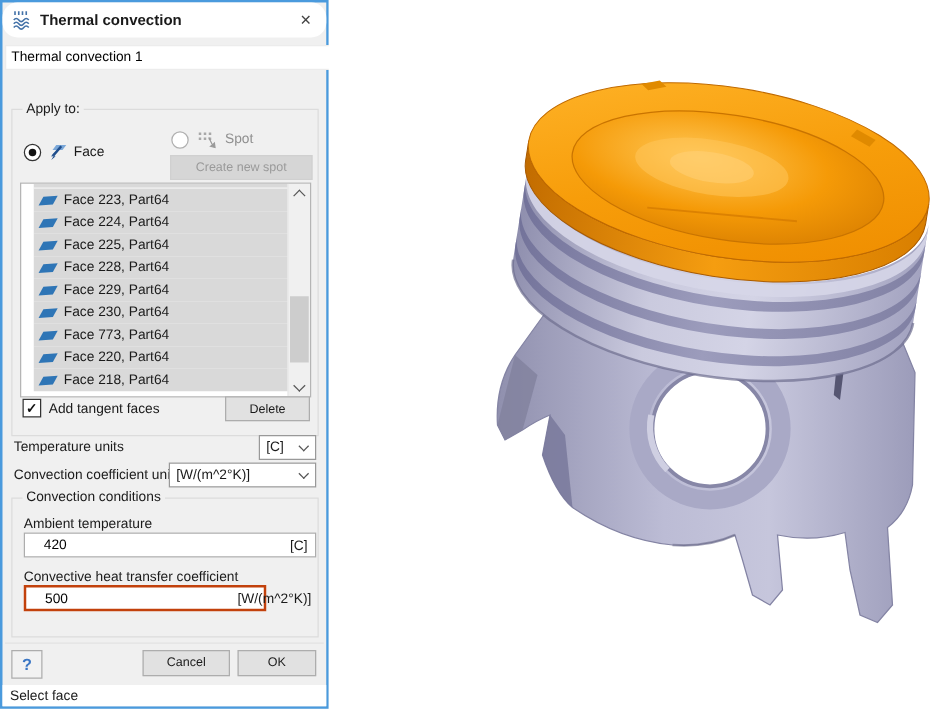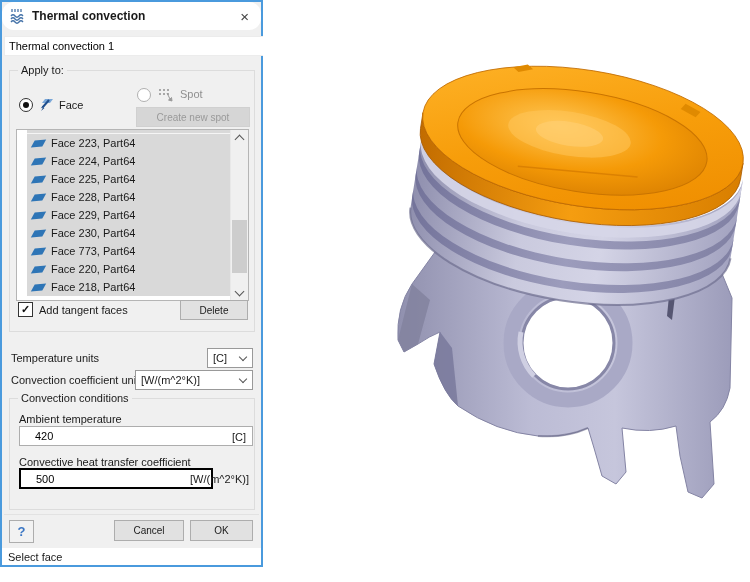--- a/index.html
+++ b/index.html
@@ -7,21 +7,21 @@
   .dialog{position:absolute;left:0;top:0;width:259px;height:563px;background:#f0f0f0;
     border:2px solid #4a9add;}
   .titlebar{position:absolute;left:0;top:0;right:0;height:28px;background:#ffffff;
     display:flex;align-items:center;padding:0 8px;box-sizing:border-box;border-radius:12px;}
   .title-text{font-weight:bold;font-size:12px;margin-left:6px;}
   .close-btn{margin-left:auto;font-size:15px;color:#444;cursor:pointer;line-height:1;padding:1px 4px;}
   .name-input{position:absolute;left:2px;top:34px;width:253px;height:18px;border:1px solid #ececec;
     background:#fff;font-family:"Liberation Sans",sans-serif;font-size:11px;padding:0 4px;}
   .groupbox{position:absolute;border:1px solid #dcdcdc;background:#f0f0f0;}
   .legend{position:absolute;top:-7px;left:8px;background:#f0f0f0;padding:0 3px;}
-  .gb-apply{left:7px;top:68px;width:244px;height:260px;}
+  .gb-apply{left:7px;top:85px;width:244px;height:260px;}
   .radio{width:12px;height:12px;border:1px solid #333;border-radius:50%;background:#fff;
     display:inline-block;vertical-align:middle;position:relative;}
   .radio.checked::after{content:"";position:absolute;left:3px;top:3px;width:6px;height:6px;
     border-radius:50%;background:#111;}
   .radio.disabled{border-color:#b0b0b0;}
   .row-face{position:absolute;left:9px;top:26px;display:flex;align-items:center;gap:5px;}
   .row-spot{position:absolute;left:127px;top:17px;display:flex;gap:7px;color:#8f8f8f;}
   .btn{border:1px solid #adadad;background:#e1e1e1;font-family:"Liberation Sans",sans-serif;
     font-size:10px;text-align:center;display:flex;align-items:center;justify-content:center;box-sizing:border-box;}
   .btn-create{position:absolute;left:126px;top:36px;width:114px;height:20px;background:#d6d6d6;
@@ -44,21 +44,21 @@
   .tangent-row{position:absolute;left:8px;top:231px;display:flex;align-items:center;gap:6px;}
   .btn-delete{position:absolute;left:170px;top:229px;width:68px;height:20px;}
   .units-label{position:absolute;left:9px;}
   .combo{position:absolute;height:20px;border:1px solid #999;background:#fff;display:flex;
     align-items:center;box-sizing:border-box;padding-left:5px;}
   .combo .chev{margin-left:auto;margin-right:6px;width:5px;height:5px;}
   .gb-cond{left:7px;top:396px;width:244px;height:110px;}
   .field-label{position:absolute;left:9px;}
   .text-input{position:absolute;border:1px solid #adadad;background:#fff;height:18px;
     font-family:"Liberation Sans",sans-serif;font-size:11px;padding:0 15px;box-sizing:content-box;}
-  .text-input.focused{border:2px solid #000000;height:17px;}
+  .text-input.focused{border:2px solid #c2410c;height:17px;}
   .unit-suffix{position:absolute;}
   .sep{position:absolute;left:2px;right:2px;top:512px;border-top:1px solid #e2e2e2;}
   .btn-help{position:absolute;left:7px;top:518px;width:25px;height:23px;background:#f2f2f2;
     color:#3a76c4;font-weight:bold;font-size:13px;}
   .btn-cancel{position:absolute;left:112px;top:518px;width:70px;height:21px;}
   .btn-ok{position:absolute;left:188px;top:518px;width:63px;height:21px;}
   .statusbar{position:absolute;left:0;right:0;bottom:0;height:17px;background:#ffffff;
     display:flex;align-items:center;padding-left:6px;}
   .viewport{position:absolute;left:263px;top:0;right:0;bottom:0;background:#ffffff;}
 </style>

